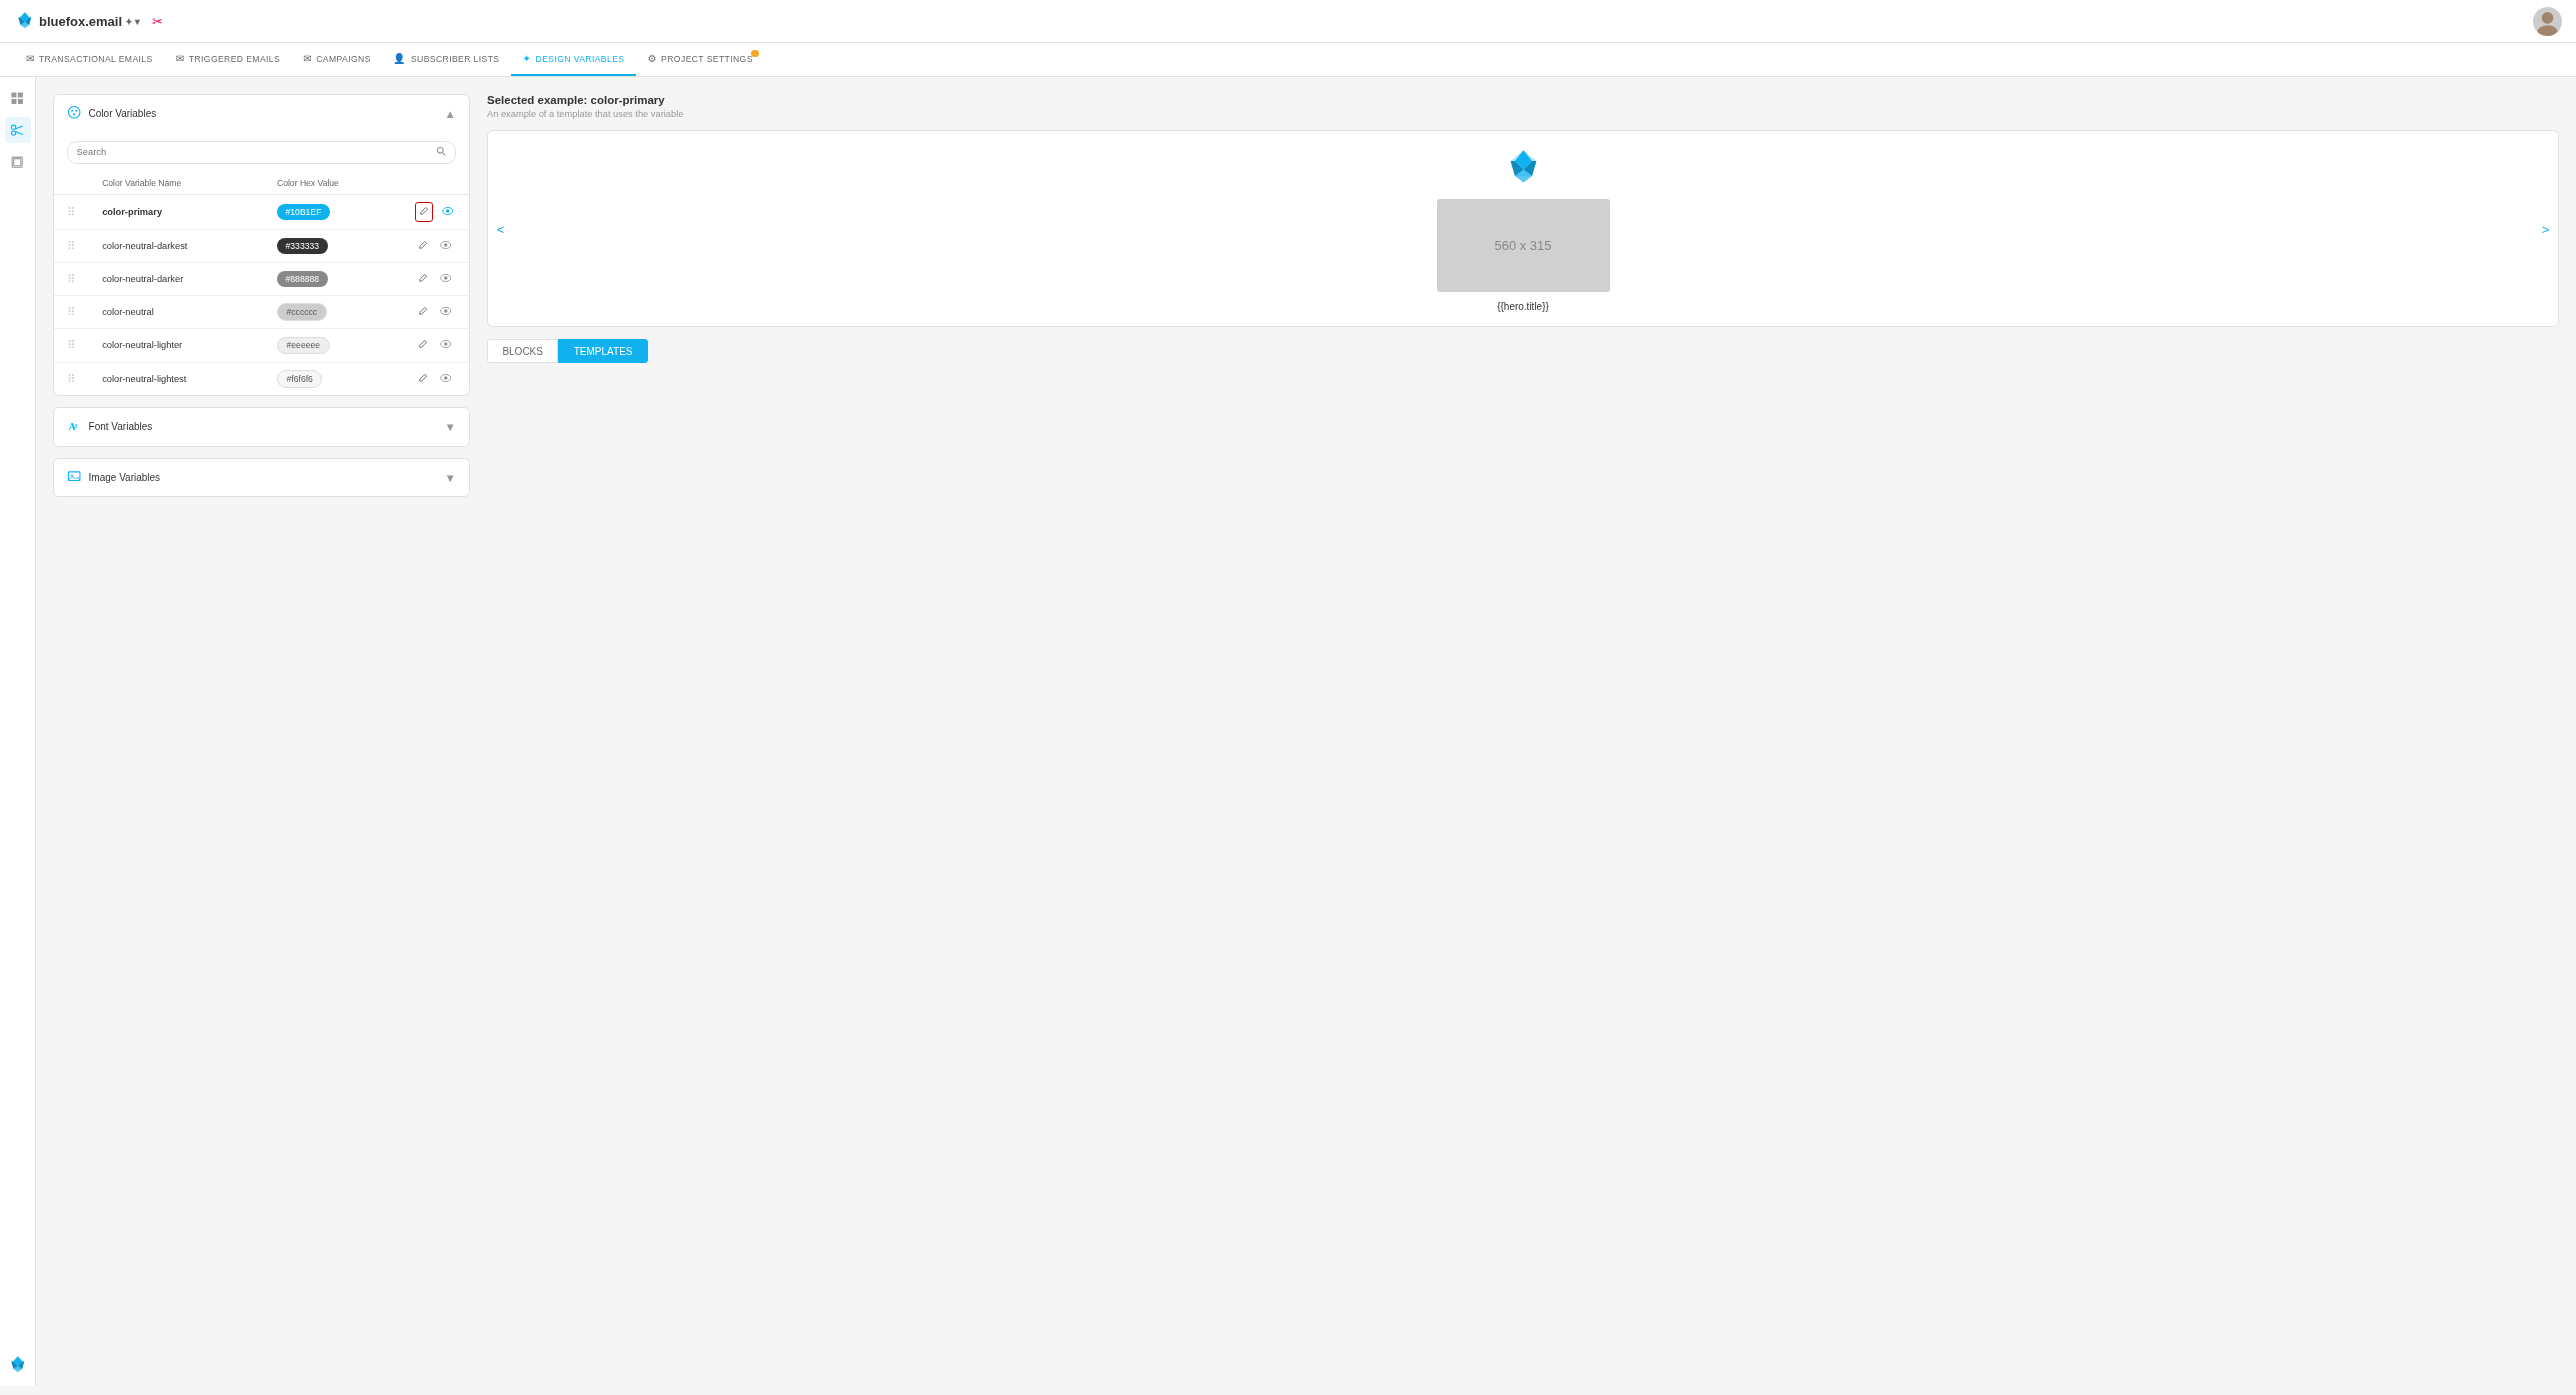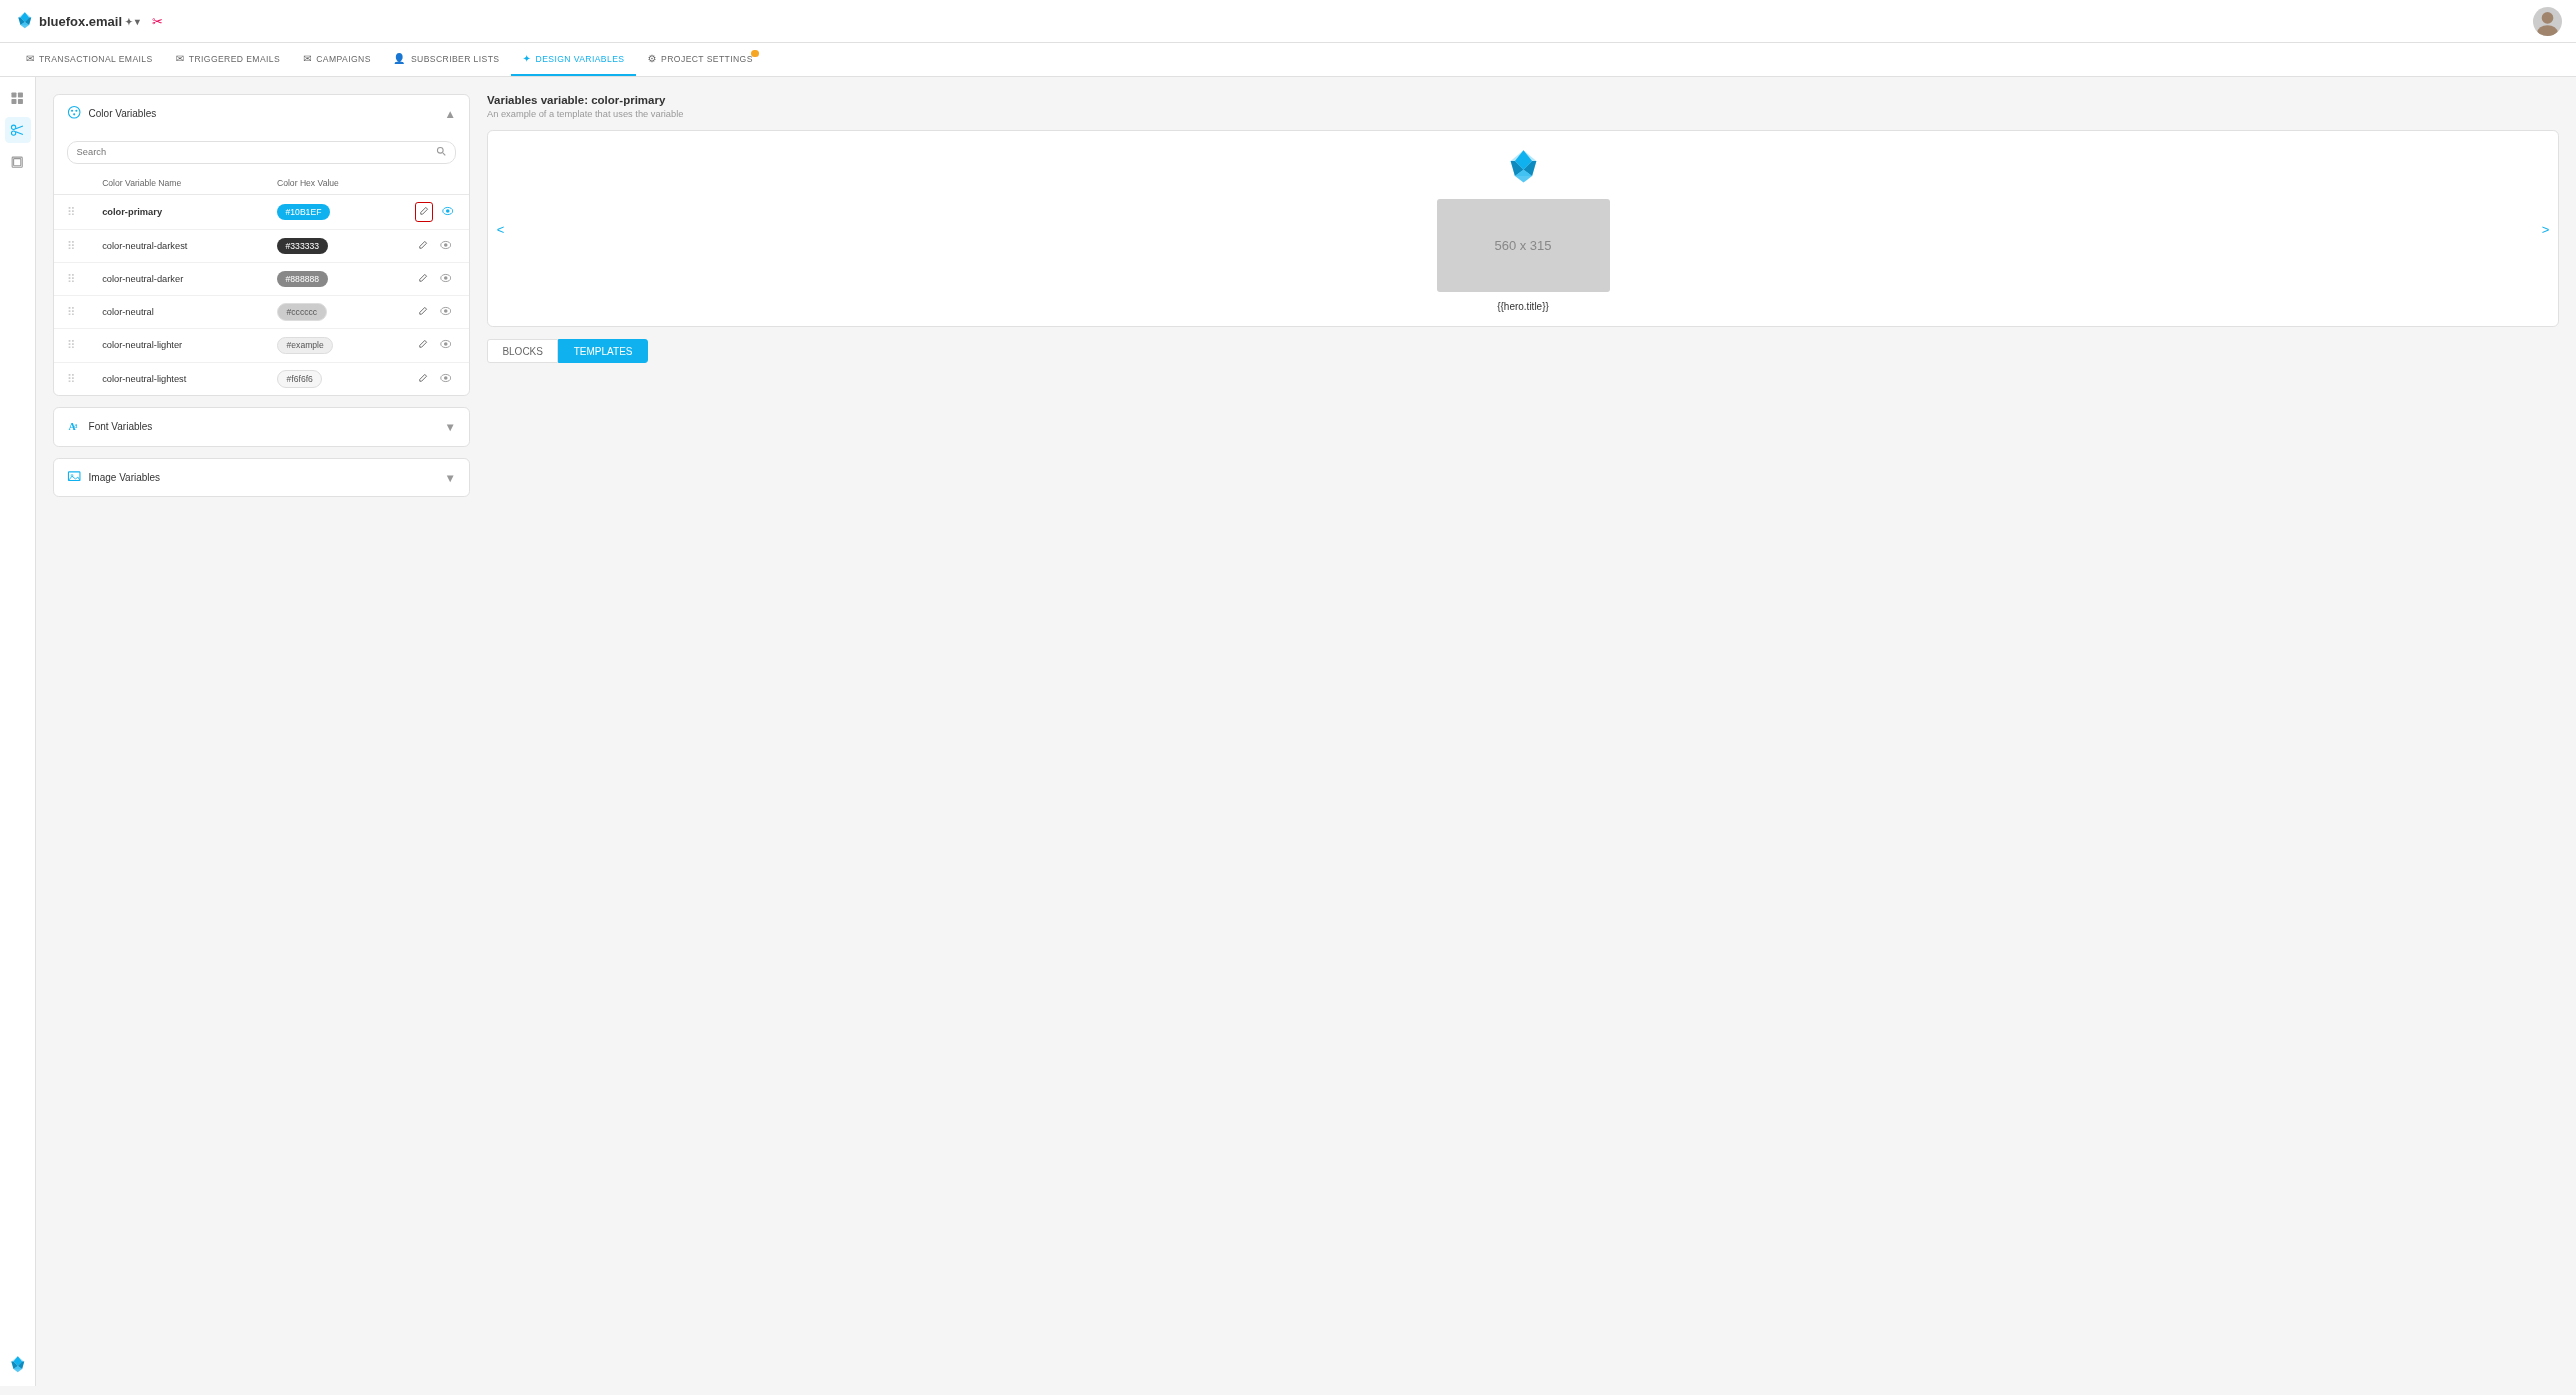--- a/index.html
+++ b/index.html
@@ -499,21 +499,21 @@
                     <button class="action-btn" style="color: rgb(153, 153, 153);"><svg width="11.5" height="10" viewBox="0 0 16 14">
                         <ellipse cx="8" cy="7" rx="7" ry="5" stroke="#999" stroke-width="1.3" fill="none"></ellipse>
                         <circle cx="8" cy="7" r="2.5" fill="#999"></circle>
                       </svg></button>
                   </div>
                 </td>
               </tr>
               <tr>
                 <td><span style="color:#ccc;font-size:11.5px;cursor:grab;letter-spacing:0.7px;">⠿</span></td>
                 <td style="font-size: 9.3px;">color-neutral-lighter</td>
-                <td><span class="color-badge light" style="background-color: rgb(238, 238, 238); color: rgb(85, 85, 85); border: 0.7px solid rgb(221, 221, 221);">#example</span></td>
+                <td><span class="color-badge light" style="background-color: rgb(238, 238, 238); color: rgb(85, 85, 85); border: 0.7px solid rgb(221, 221, 221);">#eeeeee</span></td>
                 <td>
                   <div class="actions-cell">
                     <button class="action-btn"><svg width="10" height="10" viewBox="0 0 14 14">
                         <path d="M9.5 2l2.5 2.5-7 7H2.5V9L9.5 2z" stroke="#555" stroke-width="1.2" fill="none"></path>
                       </svg></button>
                     <button class="action-btn" style="color: rgb(153, 153, 153);"><svg width="11.5" height="10" viewBox="0 0 16 14">
                         <ellipse cx="8" cy="7" rx="7" ry="5" stroke="#999" stroke-width="1.3" fill="none"></ellipse>
                         <circle cx="8" cy="7" r="2.5" fill="#999"></circle>
                       </svg></button>
                   </div>
@@ -566,21 +566,21 @@
             </span>
             <span>Image Variables</span>
           </div>
           <span class="collapse-icon">▼</span>
         </div>
       </div>
 
     </div>
 
     <div class="right-panel">
-      <div class="selected-var-title">Variables variable: color-primary</div>
+      <div class="selected-var-title">Selected example: color-primary</div>
       <div class="selected-var-subtitle">An example of a template that uses the variable</div>
 
       <div class="preview-card">
         <span class="preview-nav-left">&lt;</span>
         <span class="preview-nav-right">&gt;</span>
 
         <div class="preview-content">
 
           <div class="preview-logo">
             <svg width="43" height="43" viewBox="0 0 40 40" xmlns="http://www.w3.org/2000/svg">

